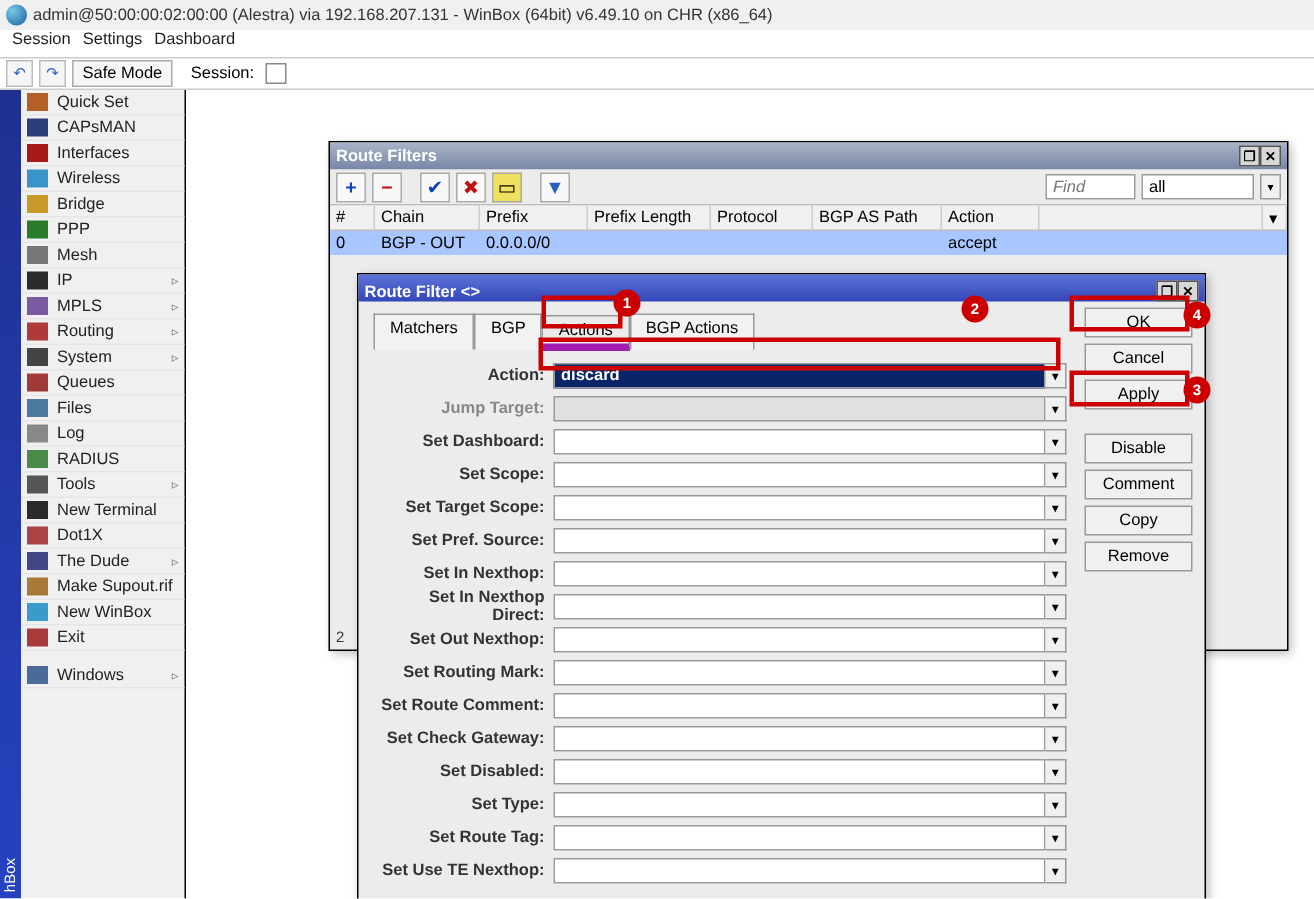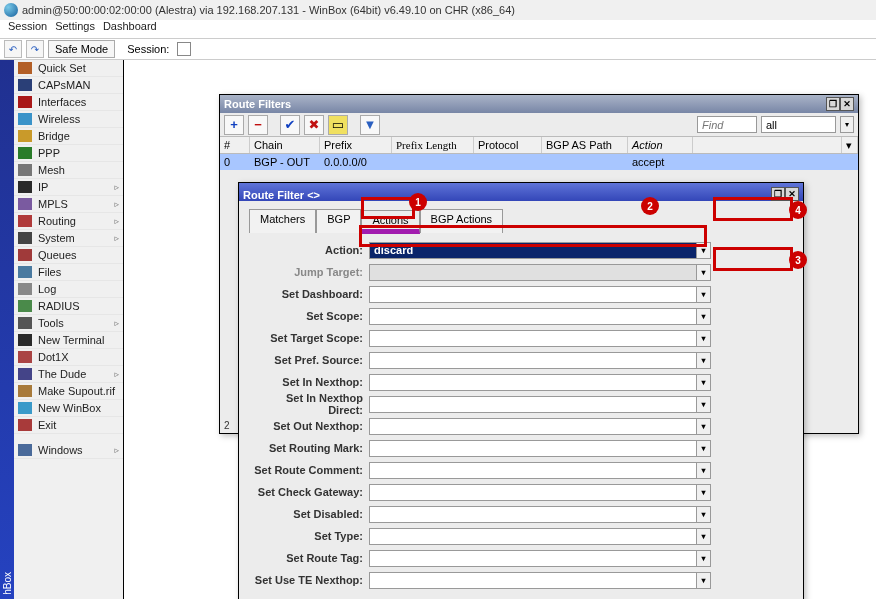--- a/index.html
+++ b/index.html
@@ -202,24 +202,24 @@
         <input class="find-box" placeholder="Find" style="">
         <div class="all-box">
             <span>all</span>
           </div>
         <div class="dd">▾</div>
       </div>
       <div class="grid-head">
         <div style="width:30px;">#</div>
         <div style="width:70px;">Chain</div>
         <div style="width:72px;">Prefix</div>
-        <div style="width:82px;font-family:Liberation Serif, serif;">Prefix Length</div>
+        <div style="width:82px;">Prefix Length</div>
         <div style="width:68px;">Protocol</div>
         <div style="width:86px;">BGP AS Path</div>
-        <div style="width:65px;font-style:italic;">Action</div>
+        <div style="width:65px;">Action</div>
         <div style="flex:1;"></div>
         <div style="width:16px;">▾</div>
       </div>
       <div class="grid-row">
         <div style="width:30px;text-align:right;padding-right:4px;">0</div>
         <div style="width:70px;">BGP - OUT</div>
         <div style="width:72px;">0.0.0.0/0</div>
         <div style="width:82px;"></div>
         <div style="width:68px;"></div>
         <div style="width:86px;"></div>
@@ -323,20 +323,30 @@
               <div class="form-input"></div>
               <div class="arrow-btn">▾</div>
             </div>
             <div class="form-row">
               <label>Set Use TE Nexthop:</label>
               <div class="form-input"></div>
               <div class="arrow-btn">▾</div>
             </div>
           </div>
 
+        <div class="side-btns">
+          <button>OK</button>
+          <button>Cancel</button>
+          <button>Apply</button>
+          <div style="height:8px;"></div>
+          <button>Disable</button>
+          <button>Comment</button>
+          <button>Copy</button>
+          <button>Remove</button>
+        </div>
 
         <div class="red-box" style="left:122px; top:-4px; width:54px; height:22px;"></div>
         <div class="red-box" style="left:120px; top:24px; width:348px; height:22px;"></div>
         <div class="red-box" style="left:474px; top:46px; width:80px; height:24px;"></div>
         <div class="red-box" style="left:474px; top:-4px; width:80px; height:24px;"></div>
         <div class="circ" style="left:170px; top:-8px;">1</div>
         <div class="circ" style="left:402px; top:-4px;">2</div>
         <div class="circ" style="left:550px; top:50px;">3</div>
         <div class="circ" style="left:550px; top:0px;">4</div>
       </div>

